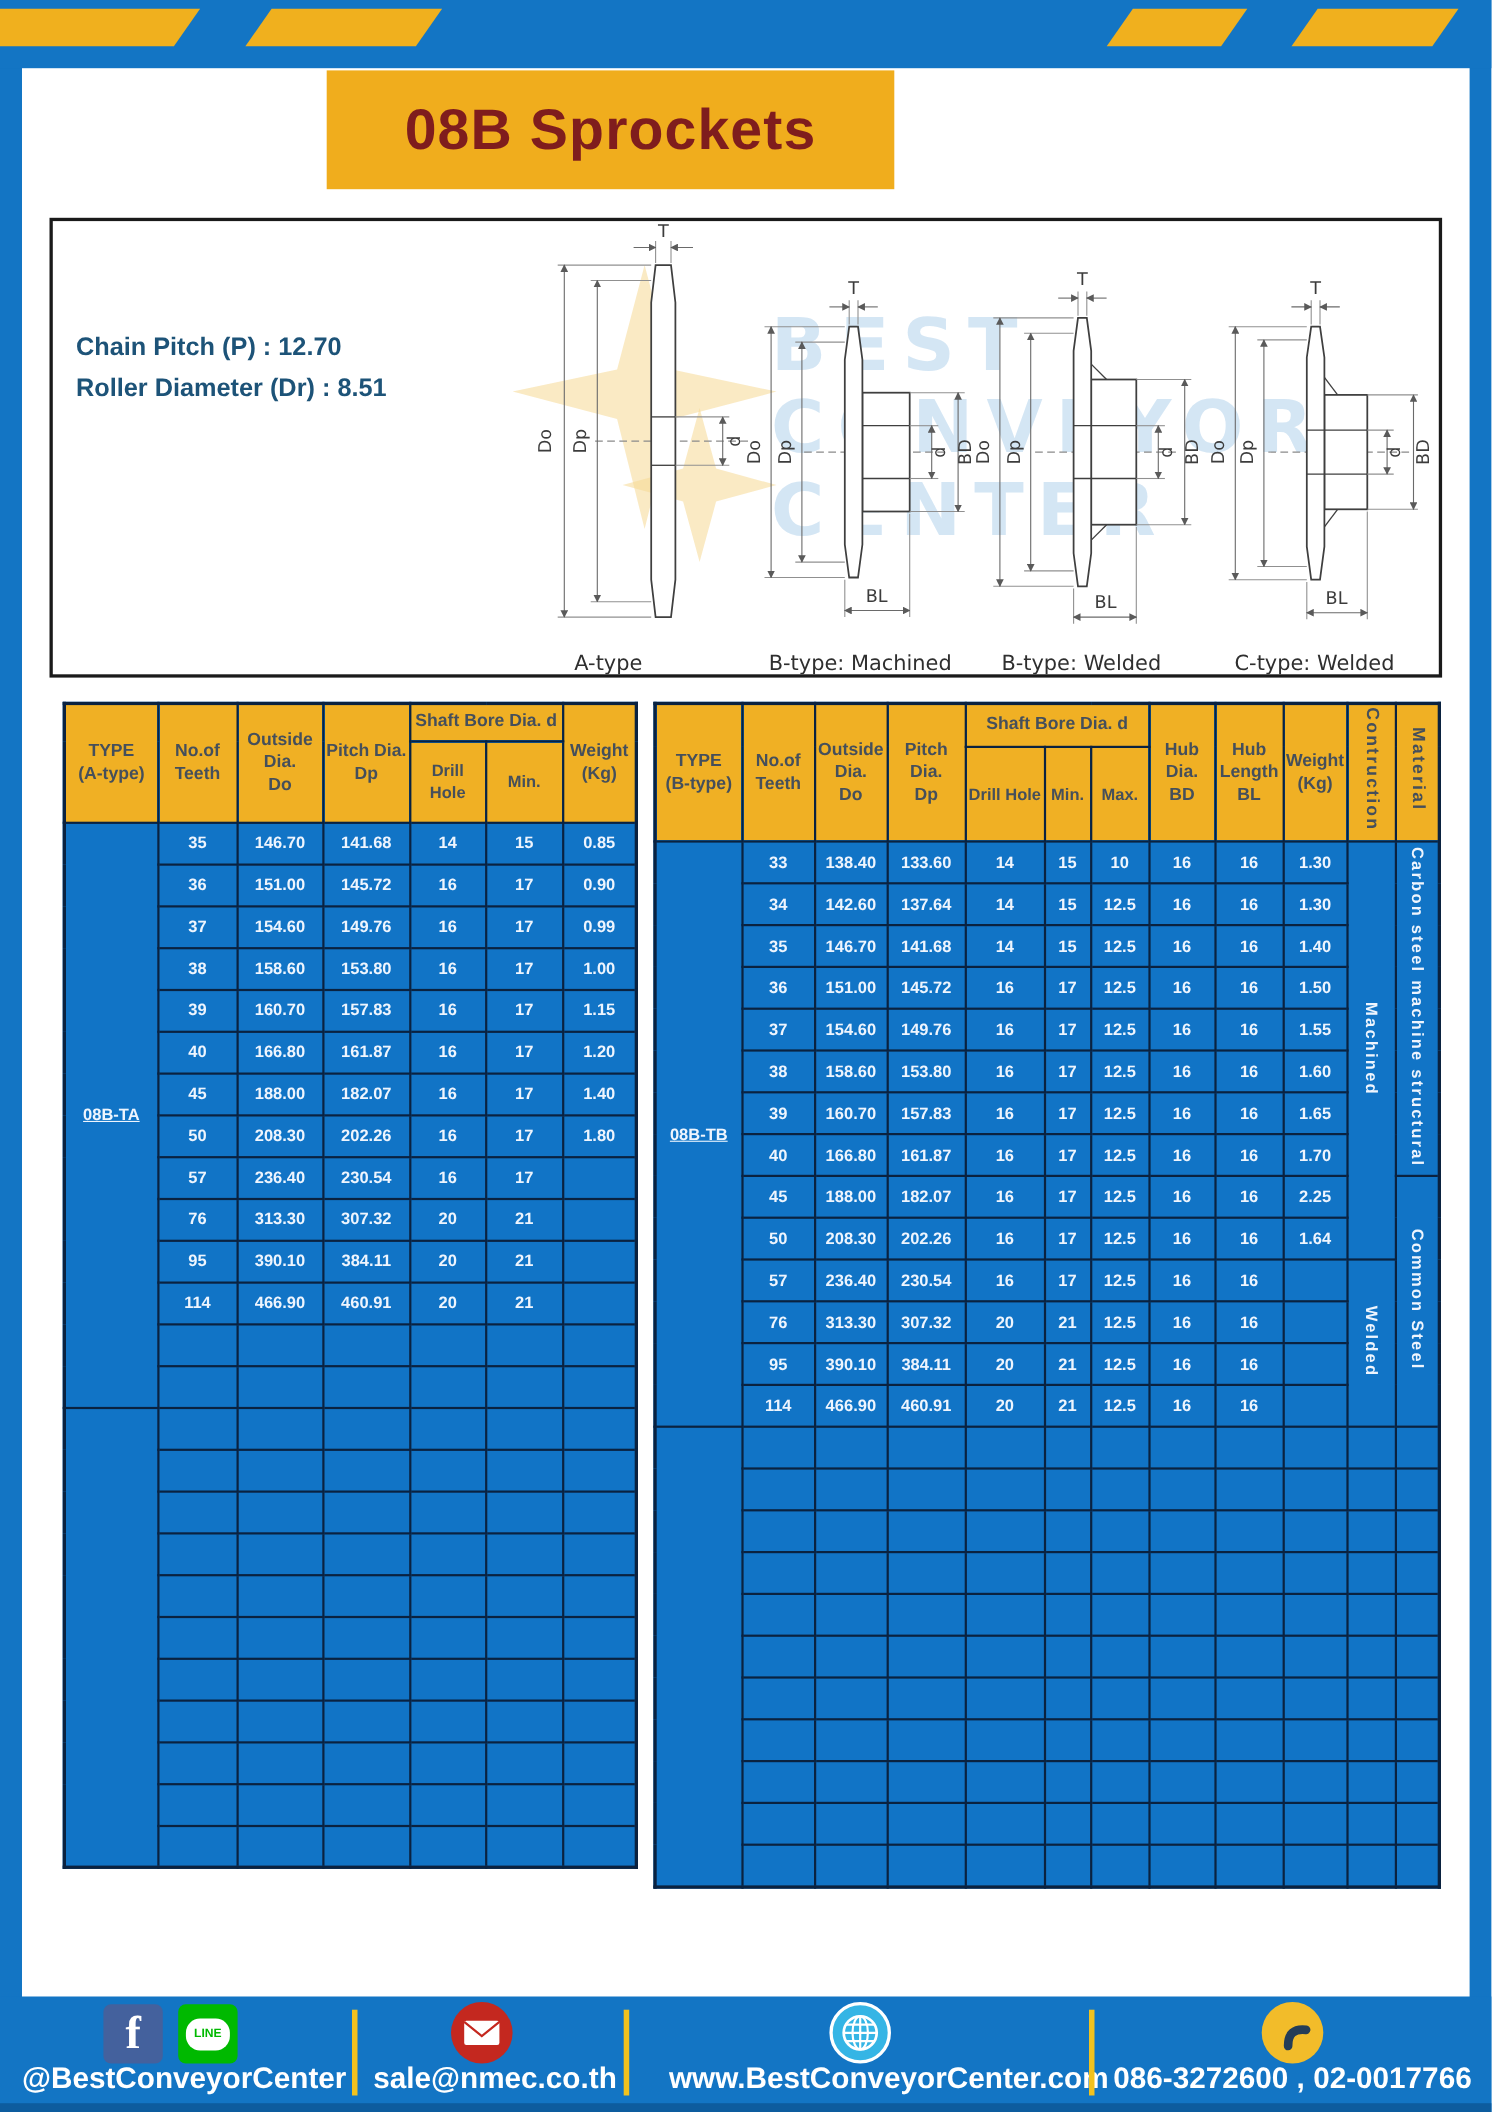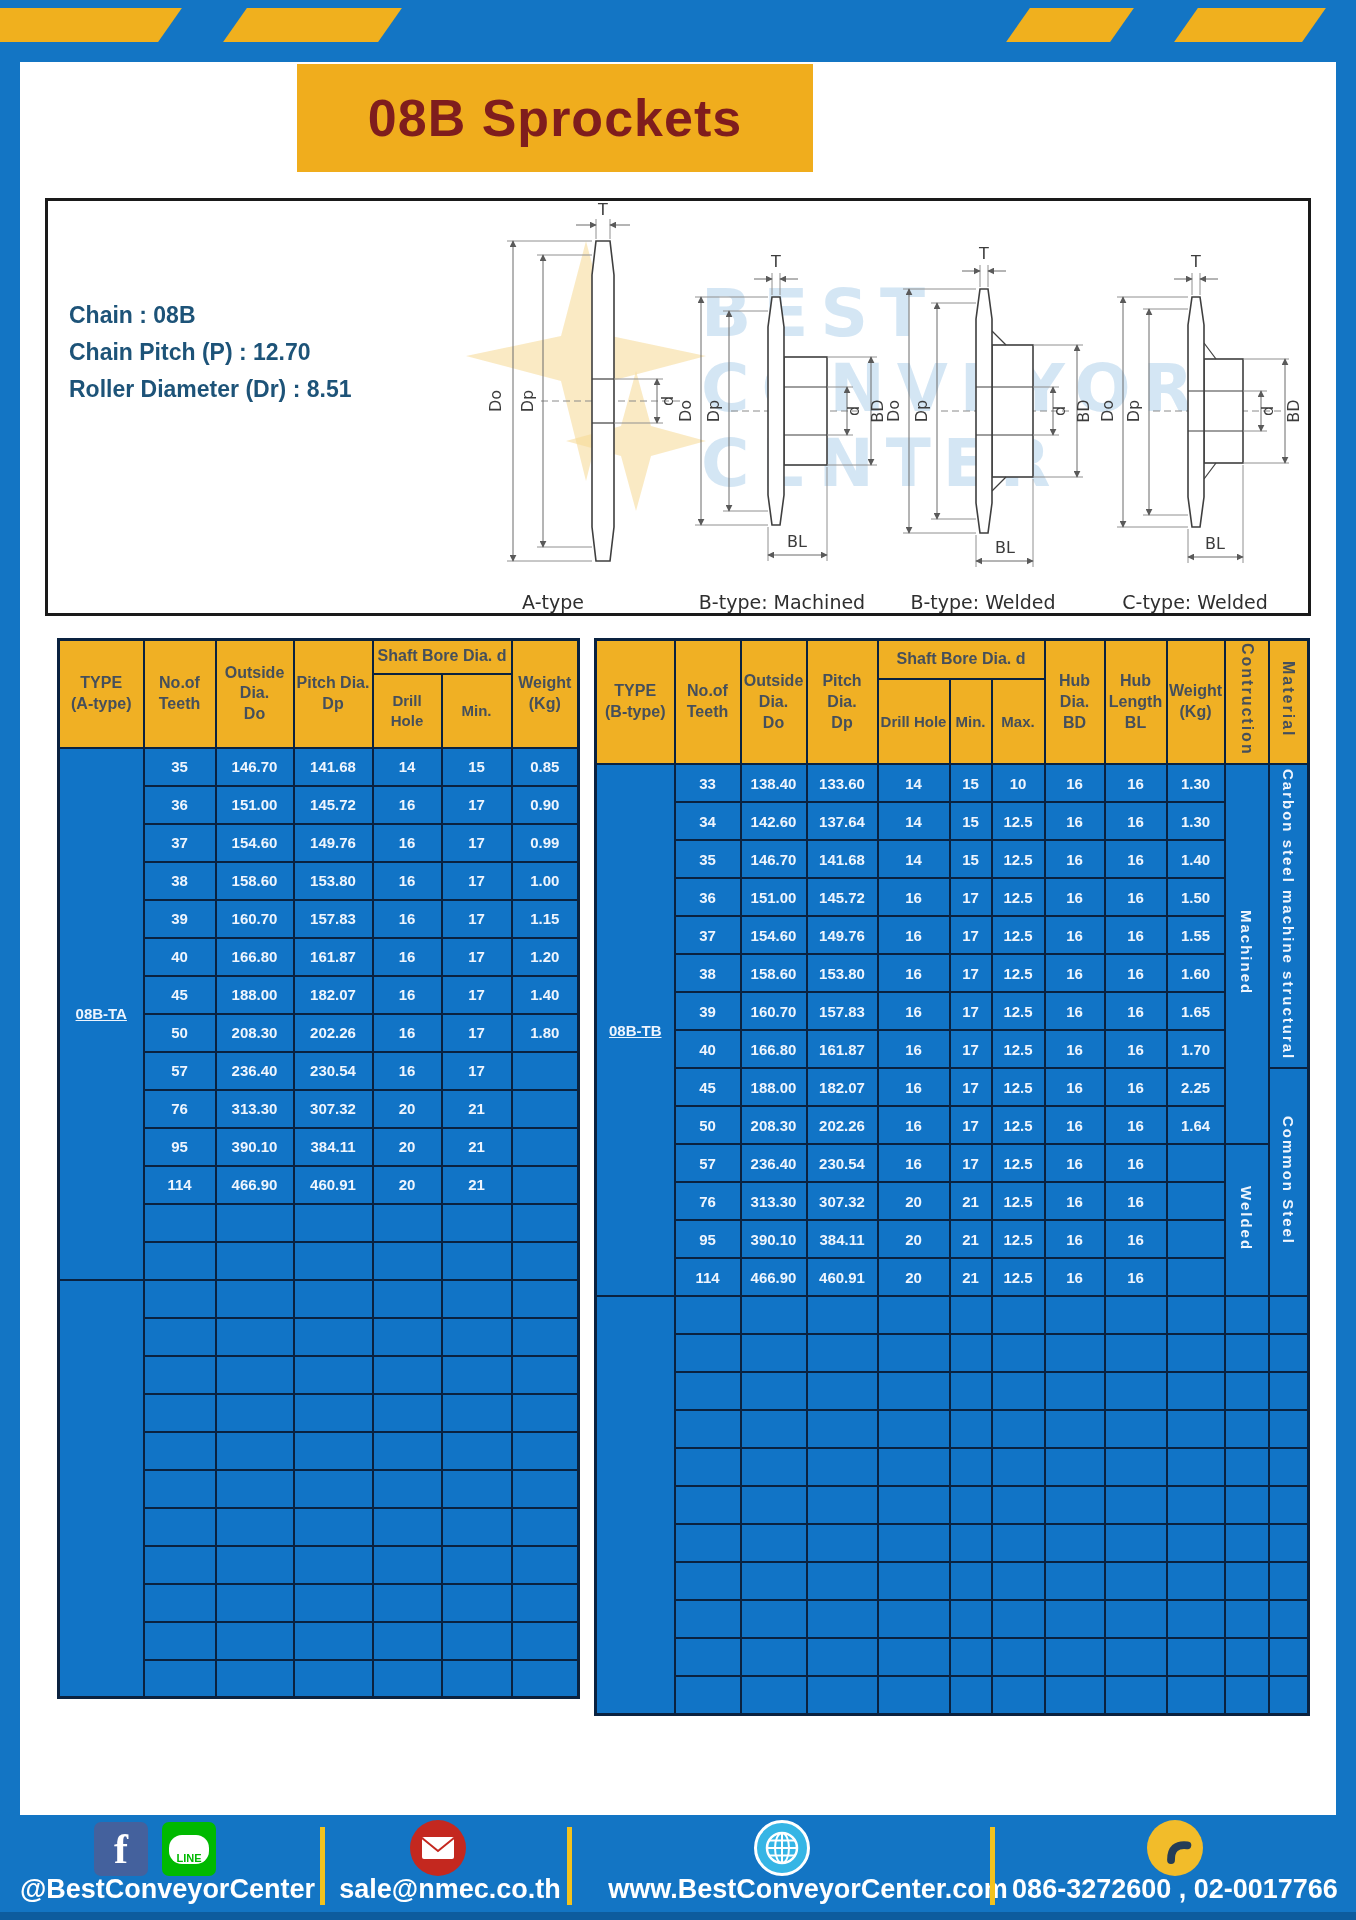--- a/index.html
+++ b/index.html
@@ -57,21 +57,21 @@
   th .vtext{font-size:16px;}
   td.vertcell .vtext{font-size:15px;font-weight:bold;}
 
   
   .footer-text{position:absolute;top:1874px;font-size:27px;font-weight:bold;color:#ffffff;text-align:center;white-space:nowrap;}
   .fdivider{position:absolute;top:1827px;width:5px;height:78px;background:#f2c21e;}
   .icon-sq{position:absolute;top:1822px;width:54px;height:54px;border-radius:7px;display:flex;align-items:center;justify-content:center;}
   .icon-cir{position:absolute;top:1820px;width:56px;height:56px;border-radius:50%;display:flex;align-items:center;justify-content:center;}
   .fb{background:#44619d;color:#fff;font-weight:bold;font-size:42px;font-family:"Liberation Serif",serif;}
   .line-app{background:#00b900;}
-  .line-bubble{width:40px;height:29px;background:#fff;border-radius:13px;display:flex;align-items:flex-end;justify-content:center;color:#00b900;font-size:11px;font-weight:bold;letter-spacing:0;}
+  .line-bubble{width:40px;height:29px;background:#fff;border-radius:13px;display:flex;align-items:center;justify-content:center;color:#00b900;font-size:11px;font-weight:bold;letter-spacing:0;}
   .mail{background:#c4281f;}
   .globe{background:#35b5e5;border:3px solid #ffffff;box-sizing:border-box;}
   .phone{background:#f2bc2a;}
 </style>
 </head>
 <body>
 
 <div class="side-border" id="border-left"></div>
 <div class="side-border" id="border-right"></div>
 
@@ -81,21 +81,20 @@
   <div class="stripe" style="left:1018px;width:104px;"></div>
   <div class="stripe" style="left:1186px;width:128px;"></div>
 </div>
 
 <div class="title-box">
   <h1>08B Sprockets</h1>
 </div>
 
 <div class="spec-box">
   <div class="spec-lines">
-    <div class="spec-line">Chain : 08B</div>
     <div class="spec-line">Chain Pitch (P) : 12.70</div>
     <div class="spec-line">Roller Diameter (Dr) : 8.51</div>
   </div>
 
   <svg class="diagram-svg" width="910" height="416" viewBox="0 0 910 416">
     <defs>
       <marker id="arr" viewBox="0 0 10 10" refX="9" refY="5" markerWidth="7" markerHeight="7" orient="auto-start-reverse">
         <path d="M0,0 L10,5 L0,10 Z" fill="#5a5a5a"></path>
       </marker>
     </defs>

